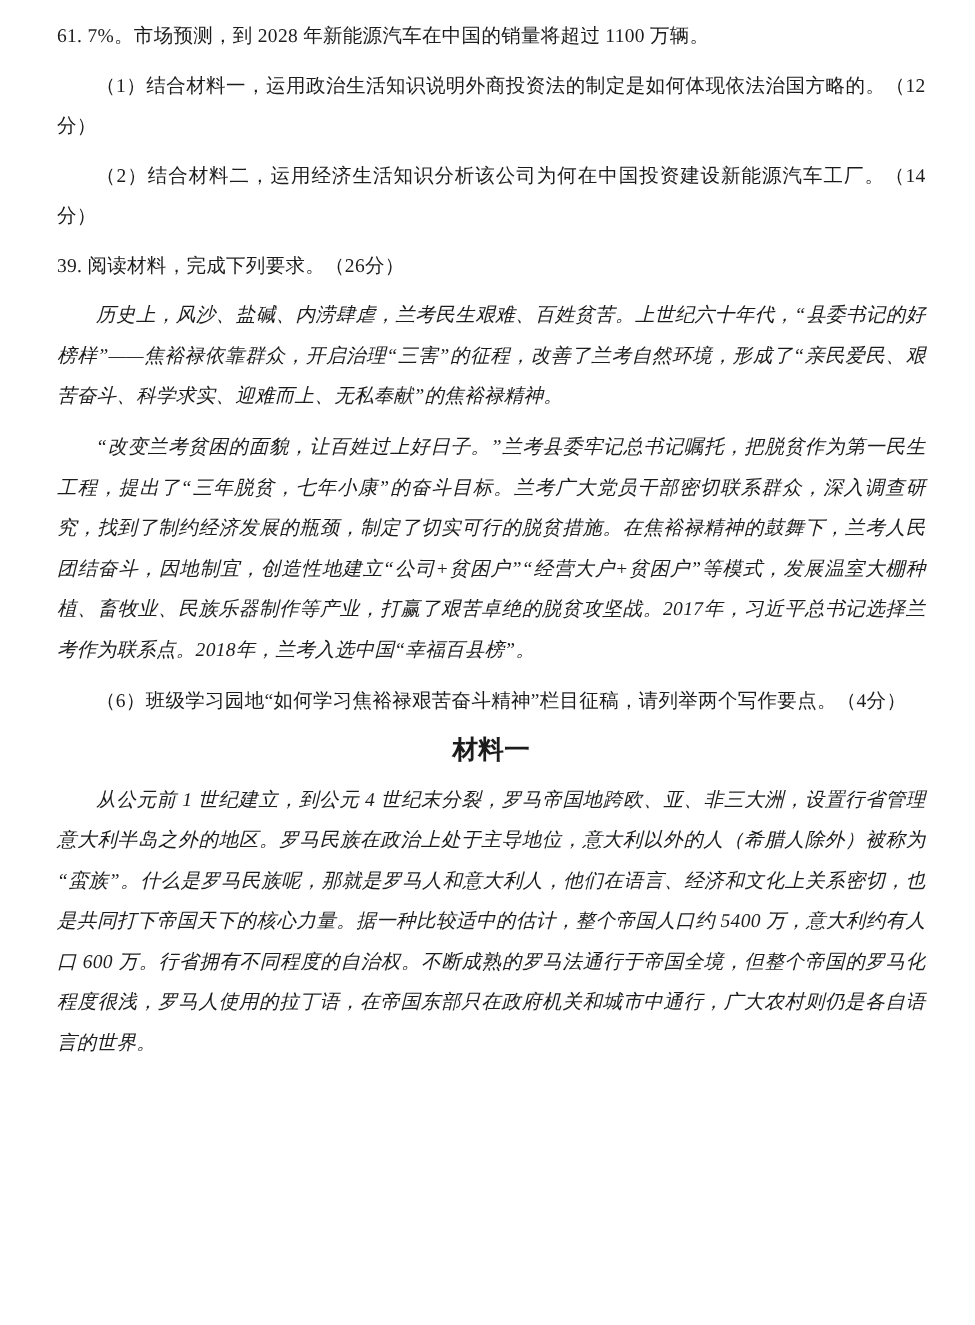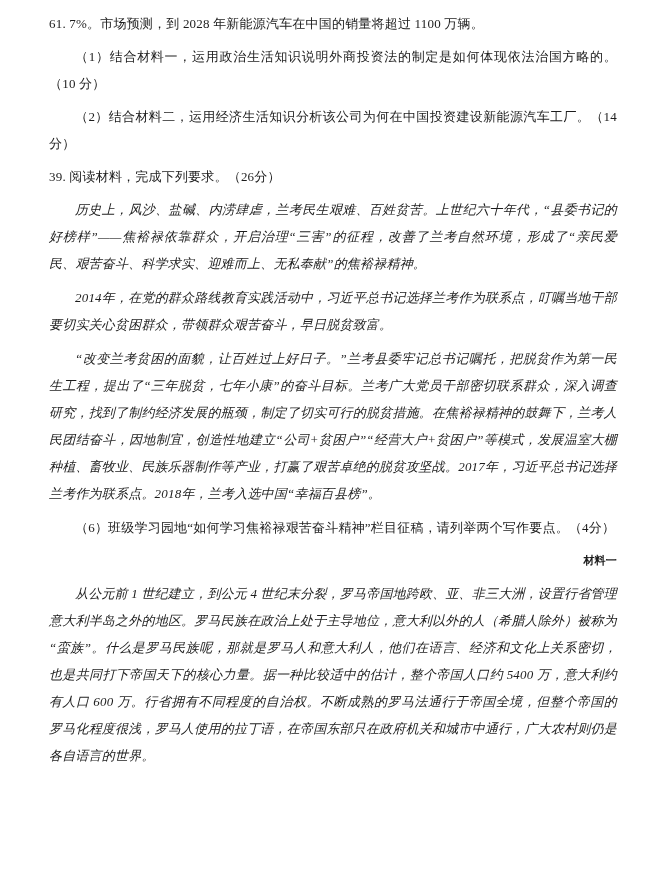--- a/index.html
+++ b/index.html
@@ -14,21 +14,21 @@
     overflow: hidden;
     padding: 10px 33px 0 33px;
     color: #1c1c1c;
     font-family: "Liberation Serif", "DejaVu Serif", serif;
   }
   .page {
     width: 100%;
     height: 100%;
   }
   p {
-    margin: 0 0 6px 16px;
+    margin: 0 0 6px 5px;
     font-size: 13px;
     line-height: 27px;
     text-align: justify;
     letter-spacing: 0.2px;
   }
   
   .song {
     font-style: normal;
   }
   
@@ -37,40 +37,39 @@
   }
   .indent {
     text-indent: 2em;
   }
   .gap-top {
     margin-top: 7px;
   }
   .material-label {
     font-family: "Liberation Sans", "DejaVu Sans", sans-serif;
     font-weight: 700;
-    font-size: 11px;
-    text-align: right;
+    font-size: 17px;
+    text-align: center;
   }
 </style>
 </head>
 <body>
 
 <div class="page">
 
   <p class="song">61. 7%。市场预测，到 2028 年新能源汽车在中国的销量将超过 1100 万辆。</p>
 
-  <p class="song indent">（1）结合材料一，运用政治生活知识说明外商投资法的制定是如何体现依法治国方略的。（10 分）</p>
+  <p class="song indent">（1）结合材料一，运用政治生活知识说明外商投资法的制定是如何体现依法治国方略的。（12 分）</p>
 
   <p class="song indent">（2）结合材料二，运用经济生活知识分析该公司为何在中国投资建设新能源汽车工厂。（14 分）</p>
 
   <p class="song">39. 阅读材料，完成下列要求。（26分）</p>
 
   <p class="kai indent">历史上，风沙、盐碱、内涝肆虐，兰考民生艰难、百姓贫苦。上世纪六十年代，“县委书记的好榜样”——焦裕禄依靠群众，开启治理“三害”的征程，改善了兰考自然环境，形成了“亲民爱民、艰苦奋斗、科学求实、迎难而上、无私奉献”的焦裕禄精神。</p>
 
-  <p class="kai indent gap-top">2014年，在党的群众路线教育实践活动中，习近平总书记选择兰考作为联系点，叮嘱当地干部要切实关心贫困群众，带领群众艰苦奋斗，早日脱贫致富。</p>
 
   <p class="kai indent gap-top">“改变兰考贫困的面貌，让百姓过上好日子。”兰考县委牢记总书记嘱托，把脱贫作为第一民生工程，提出了“三年脱贫，七年小康”的奋斗目标。兰考广大党员干部密切联系群众，深入调查研究，找到了制约经济发展的瓶颈，制定了切实可行的脱贫措施。在焦裕禄精神的鼓舞下，兰考人民团结奋斗，因地制宜，创造性地建立“公司+贫困户”“经营大户+贫困户”等模式，发展温室大棚种植、畜牧业、民族乐器制作等产业，打赢了艰苦卓绝的脱贫攻坚战。2017年，习近平总书记选择兰考作为联系点。2018年，兰考入选中国“幸福百县榜”。</p>
 
 
 
   <p class="song indent gap-top">（6）班级学习园地“如何学习焦裕禄艰苦奋斗精神”栏目征稿，请列举两个写作要点。（4分）</p>
 
 
   <p class="material-label">材料一</p>
 

